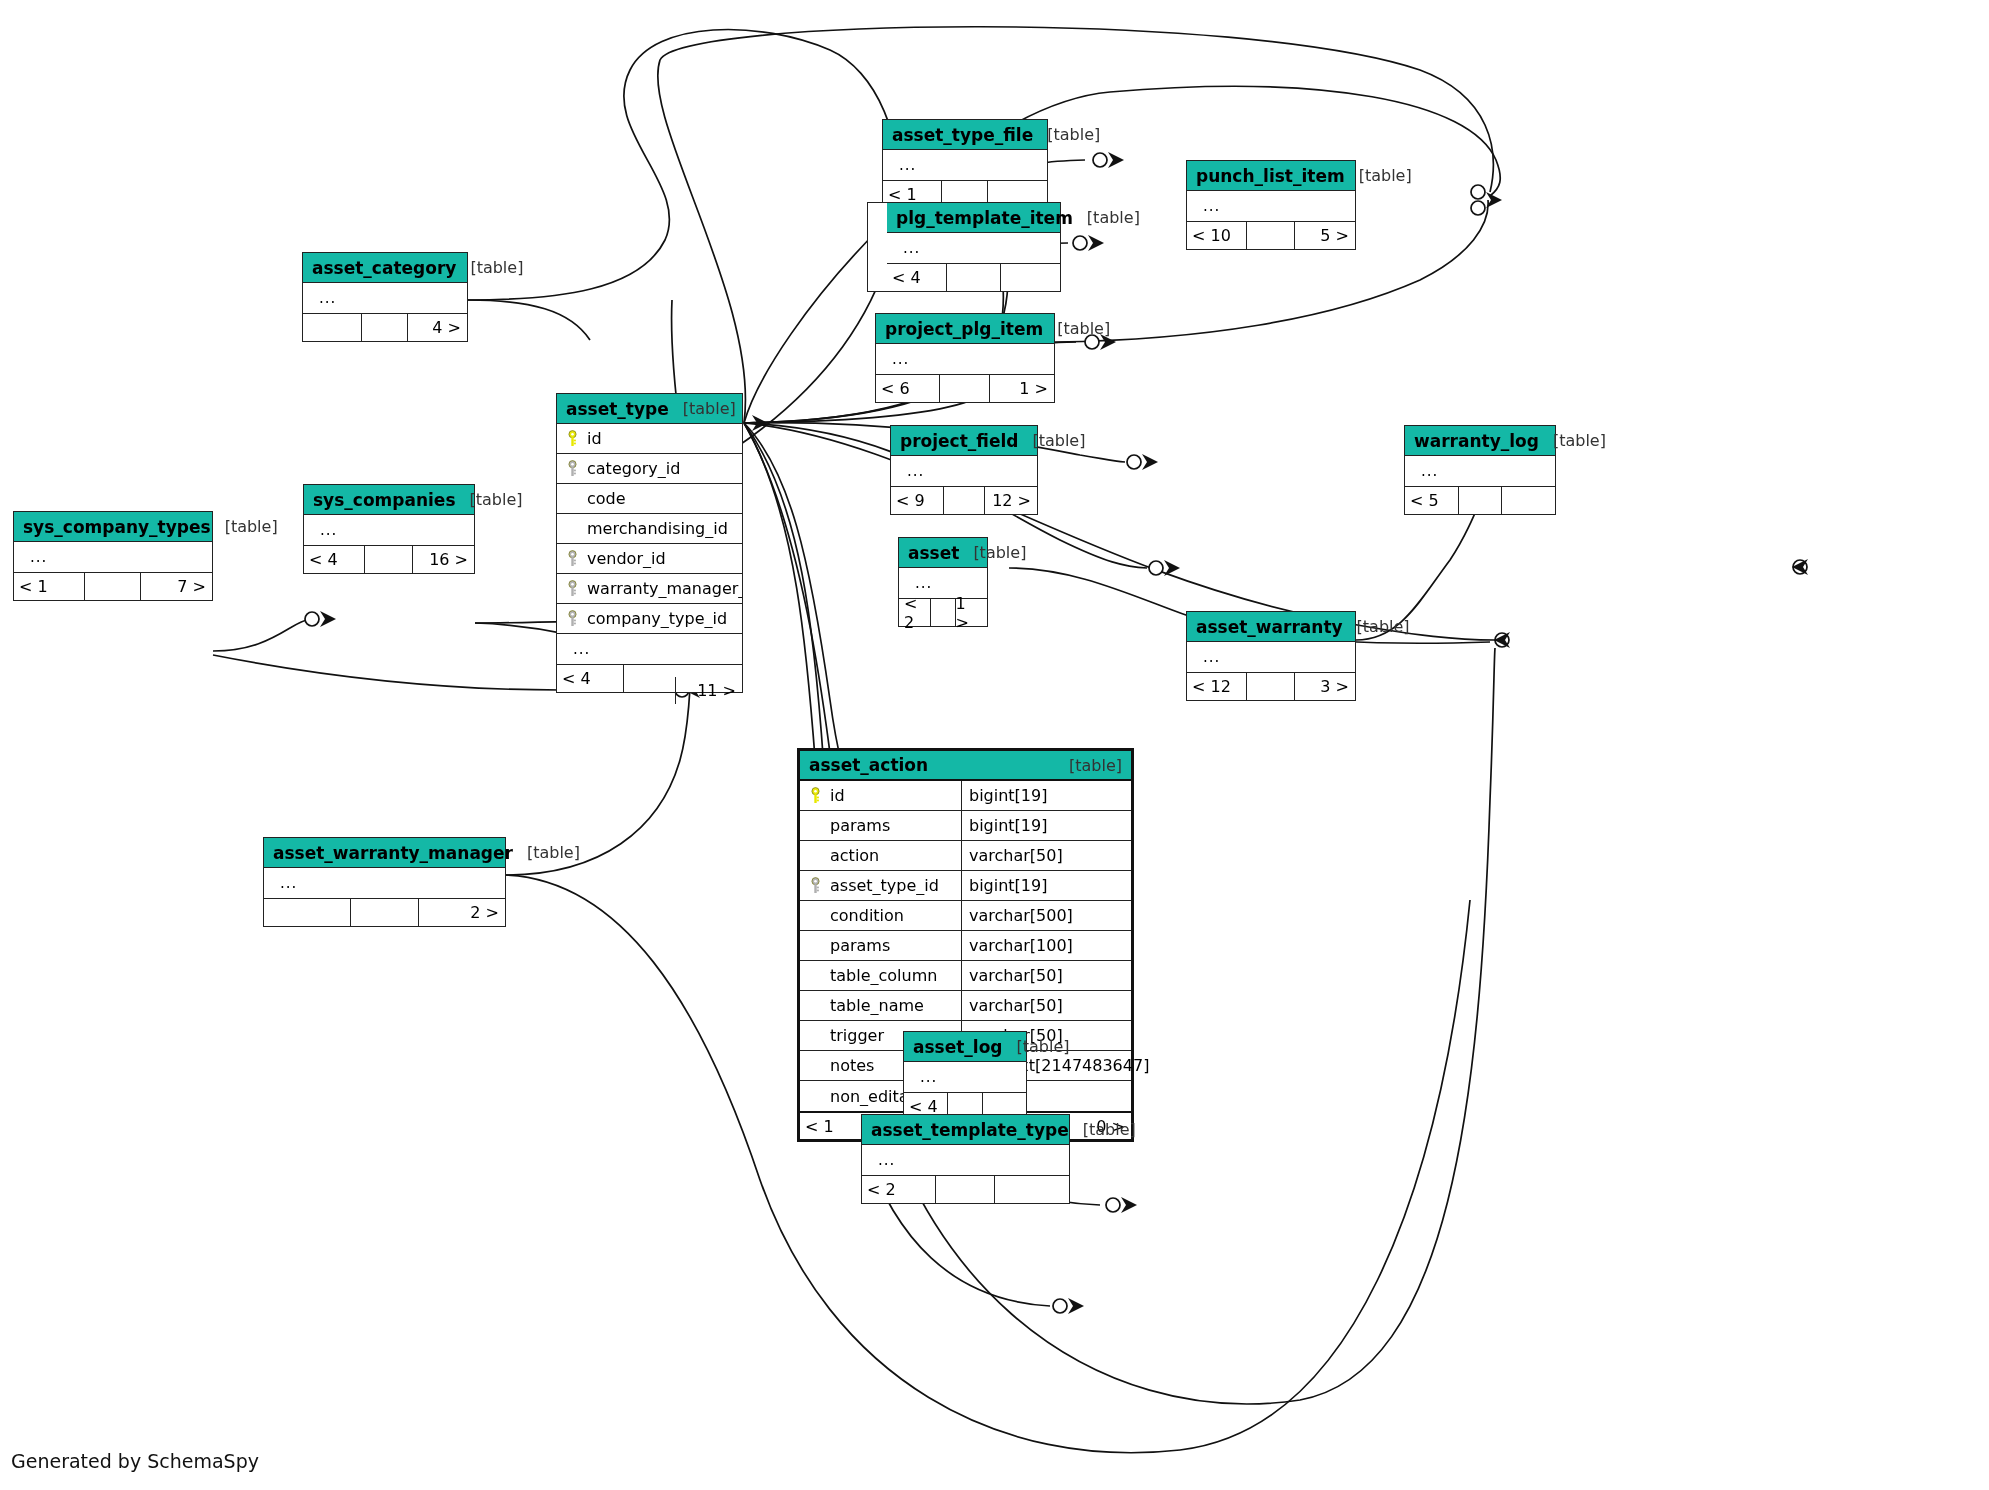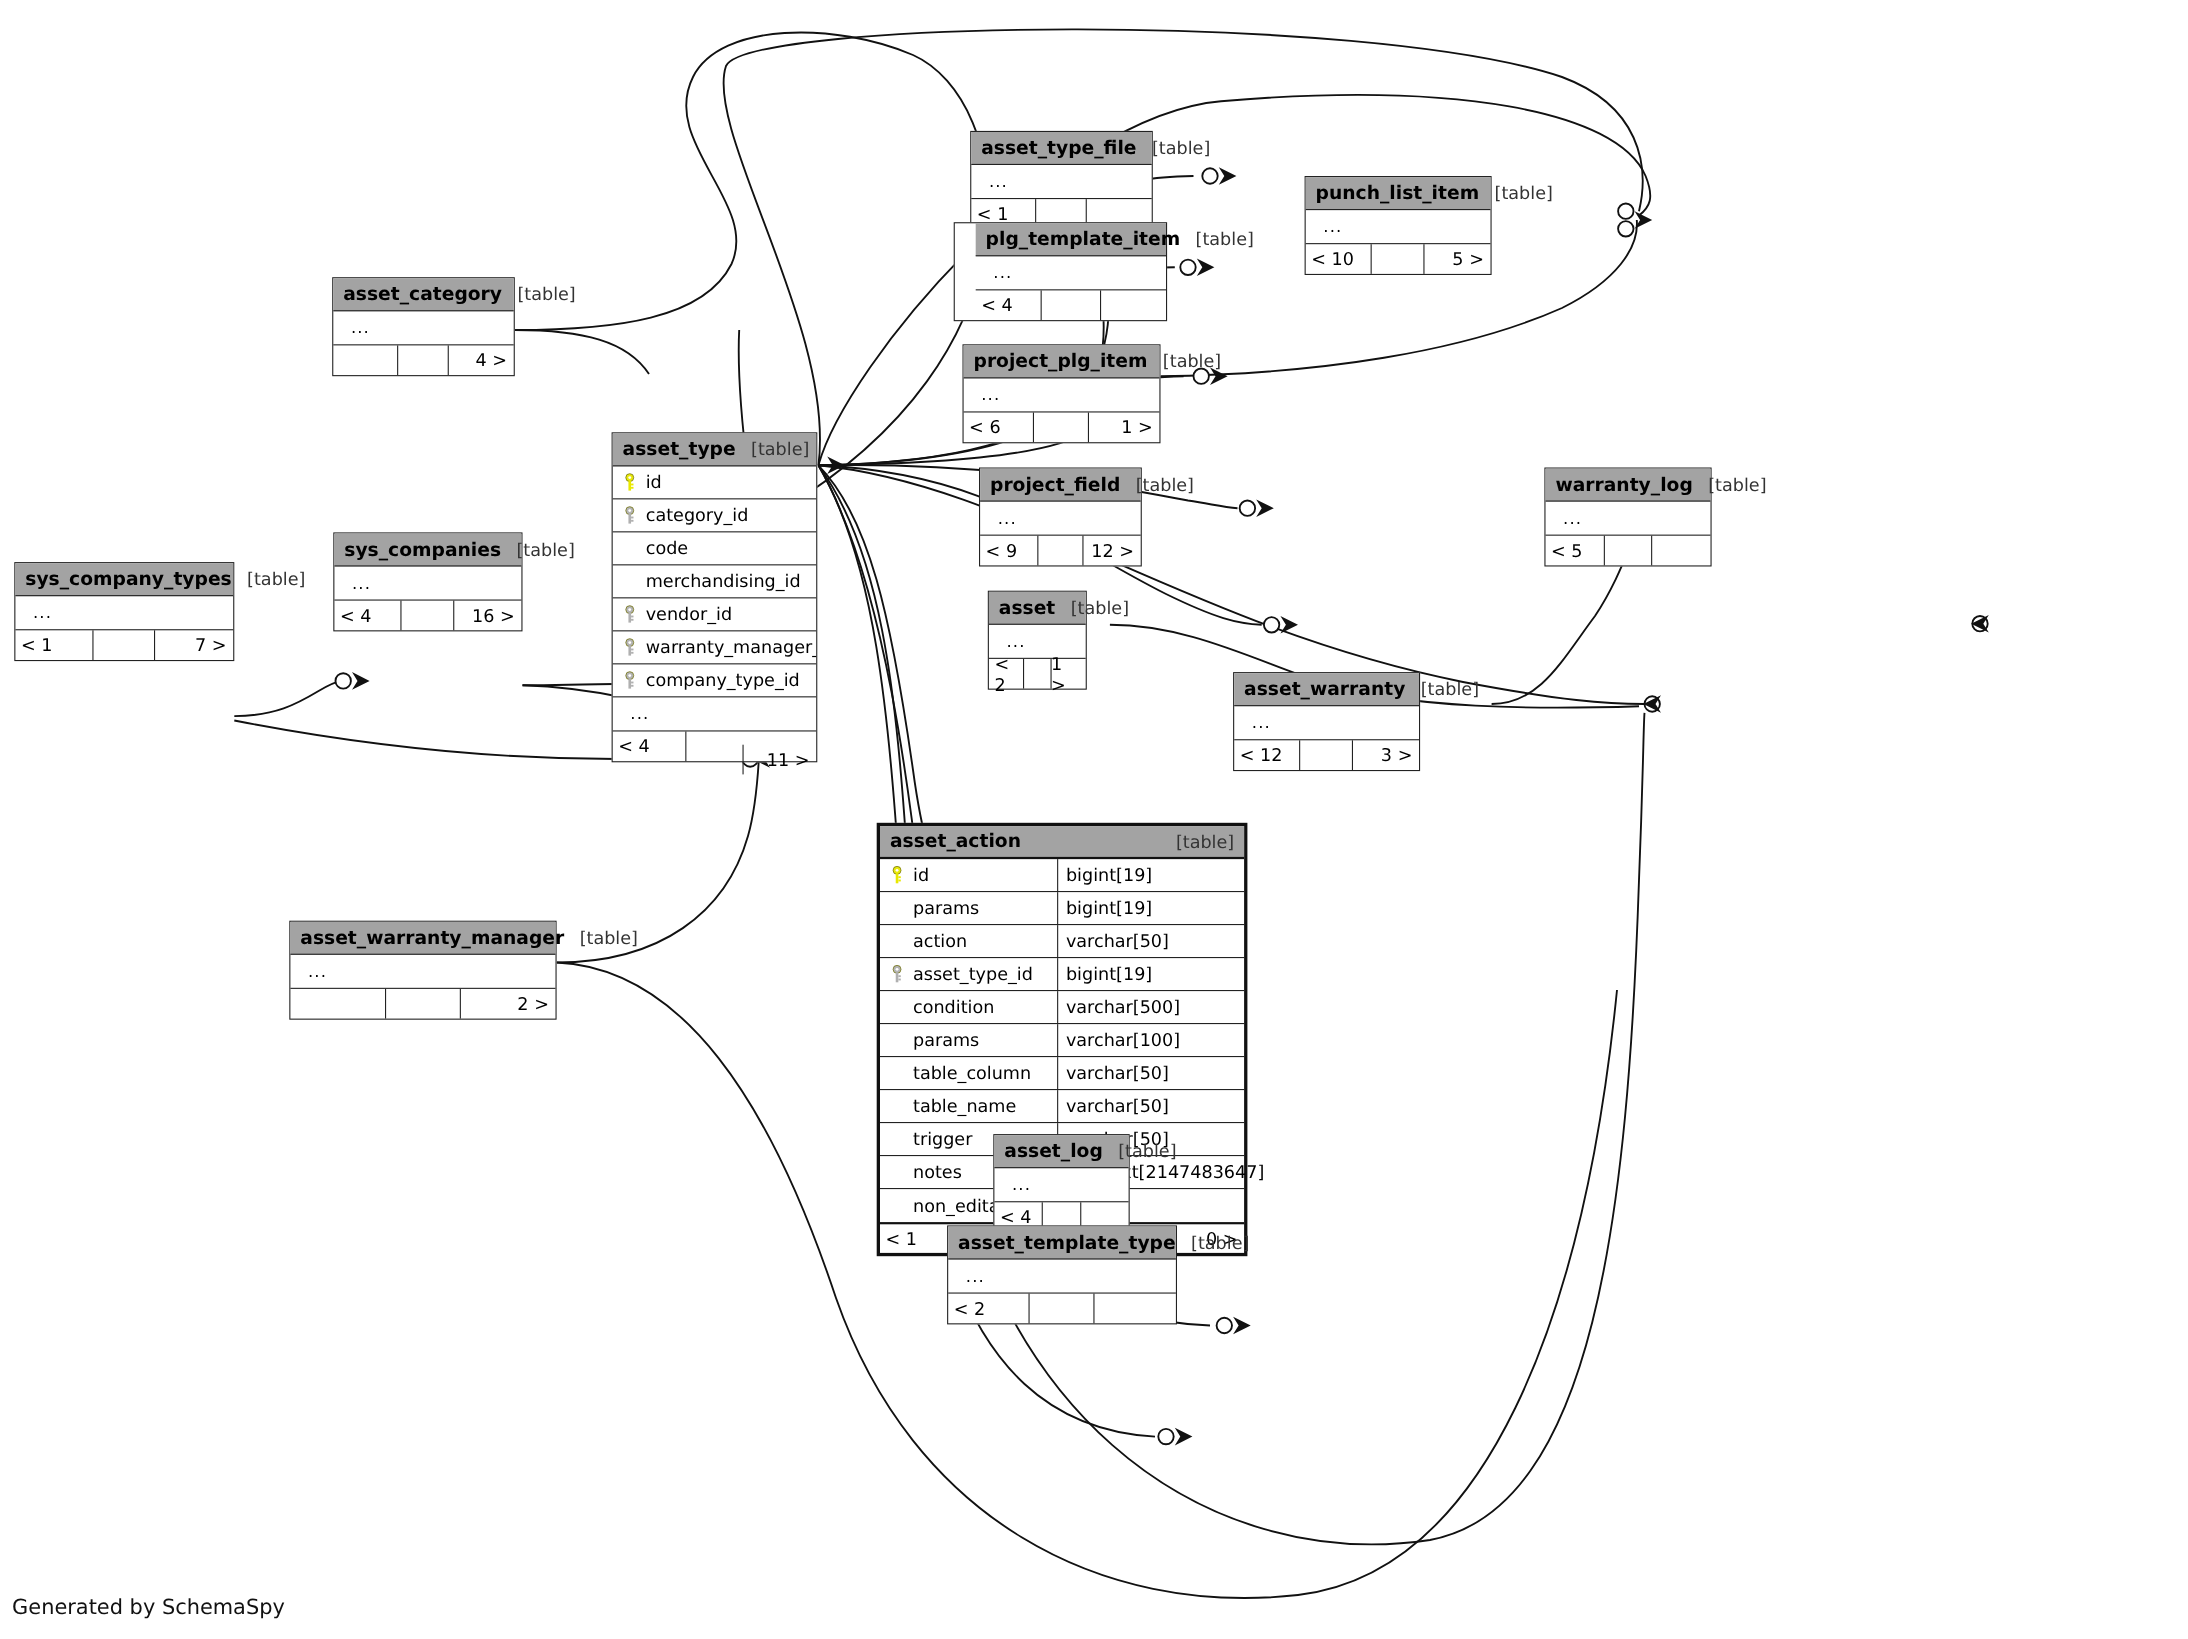--- a/index.html
+++ b/index.html
@@ -9,21 +9,21 @@
     background:#ffffff;
     font-family:"DejaVu Sans", sans-serif;
     overflow:hidden;
   }
   #edges { position:absolute; left:0; top:0; width:1989px; height:1490px; }
 
   .tbl { position:absolute; background:#ffffff; border:1px solid #222; }
   .tbl.focus { border:3px solid #111; }
 
   .tbl-hdr {
-    background:#a3a3a3; border-bottom:1px solid #222;
+    background:#14b8a6; border-bottom:1px solid #222;
     display:flex; align-items:center; justify-content:space-between;
     padding:0 9px; height:30px; white-space:nowrap;
   }
   .tbl.focus .tbl-hdr { border-bottom:2px solid #111; }
   .tbl-name { font-weight:bold; font-size:17px; color:#000; }
   .tbl-tag  { font-size:16px; color:#333; padding-left:14px; }
 
   .rows { }
   .row {
     height:30px; display:flex; align-items:center;
@@ -404,21 +404,21 @@
             <span class="ellipsis">...</span>
           </div>
         </div>
       </div>
       <div class="footrow">
         <div class="fc fl" style="flex: 1 1 0px;">&lt; 1</div>
         <div class="fc " style="flex: 0 0 56px;"></div>
         <div class="fc fr" style="flex: 1 1 0px;">7 &gt;</div>
       </div>
     </div>
-    <div class="tbl" style="left: 1121px; top: 611px; width: 170px;">
+    <div class="tbl" style="left: 1186px; top: 611px; width: 170px;">
       <div class="tbl-hdr">
         <span class="tbl-name">asset_warranty</span>
         <span class="tbl-tag">[table]</span>
       </div>
       <div class="rows">
         <div class="row">
           <div class="colname">
             <span class="ellipsis">...</span>
           </div>
         </div>

